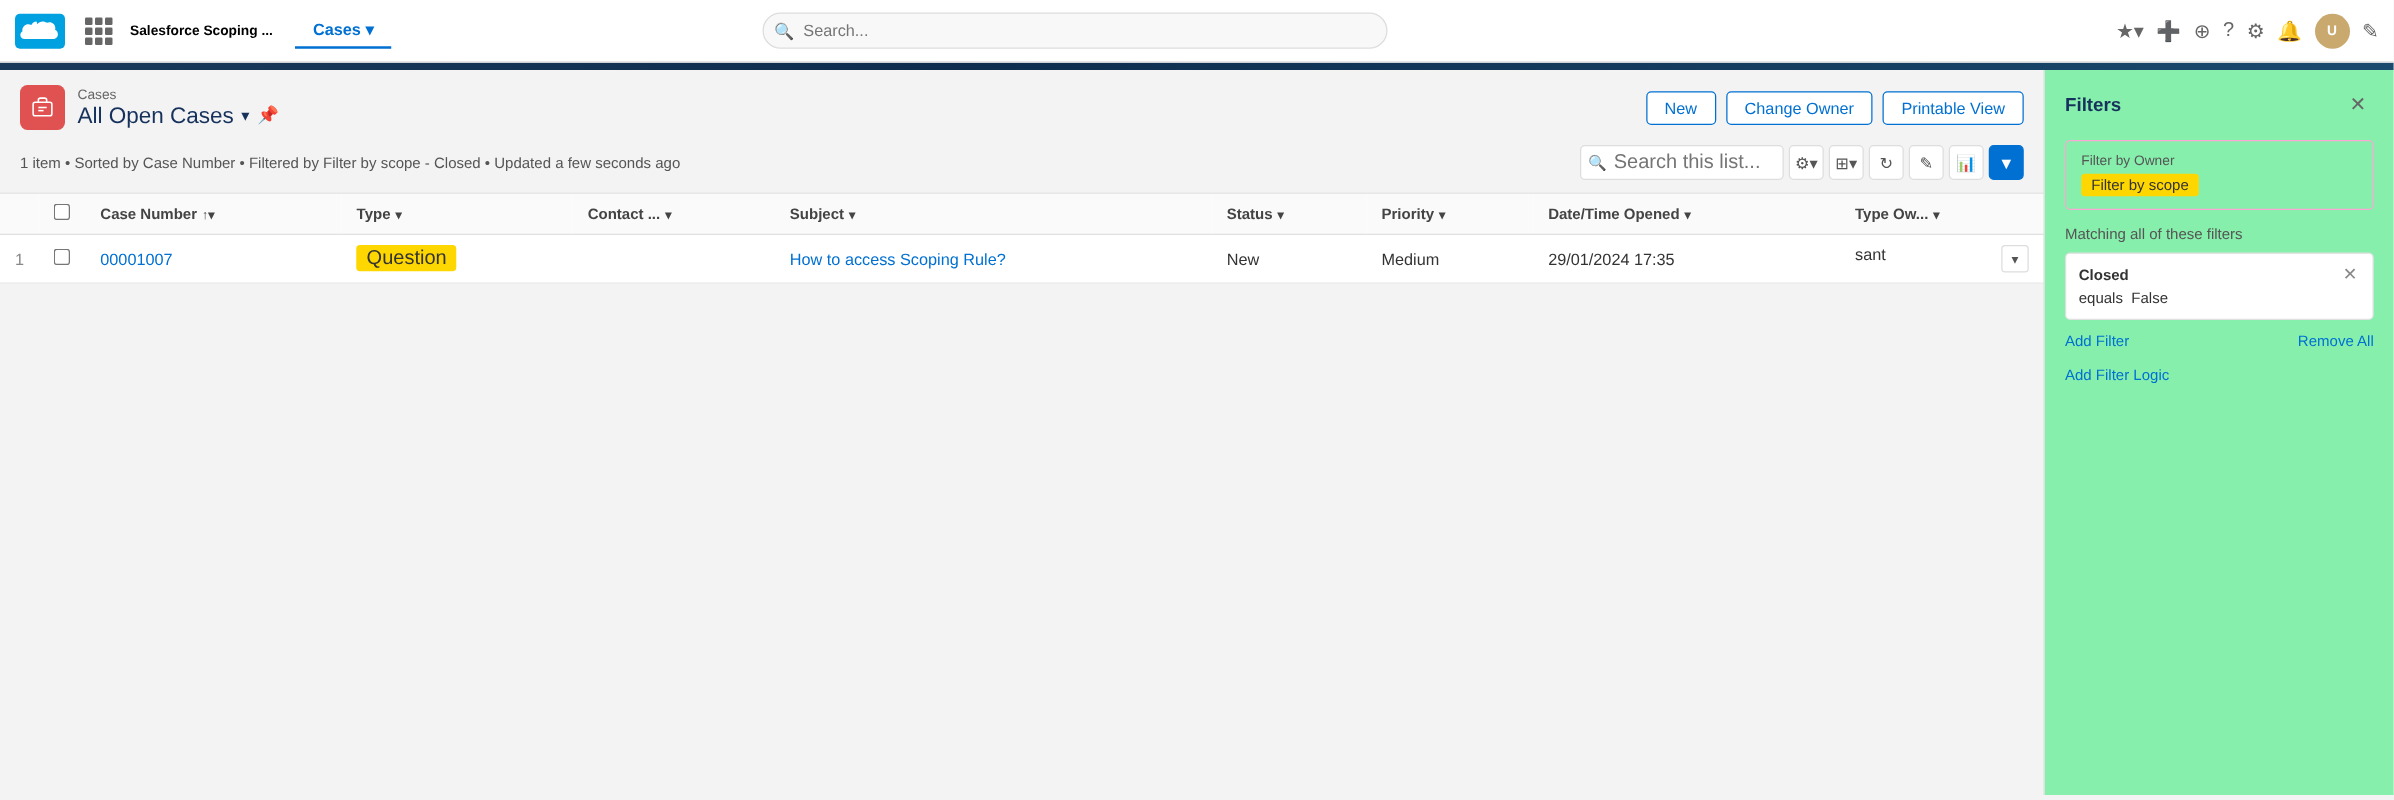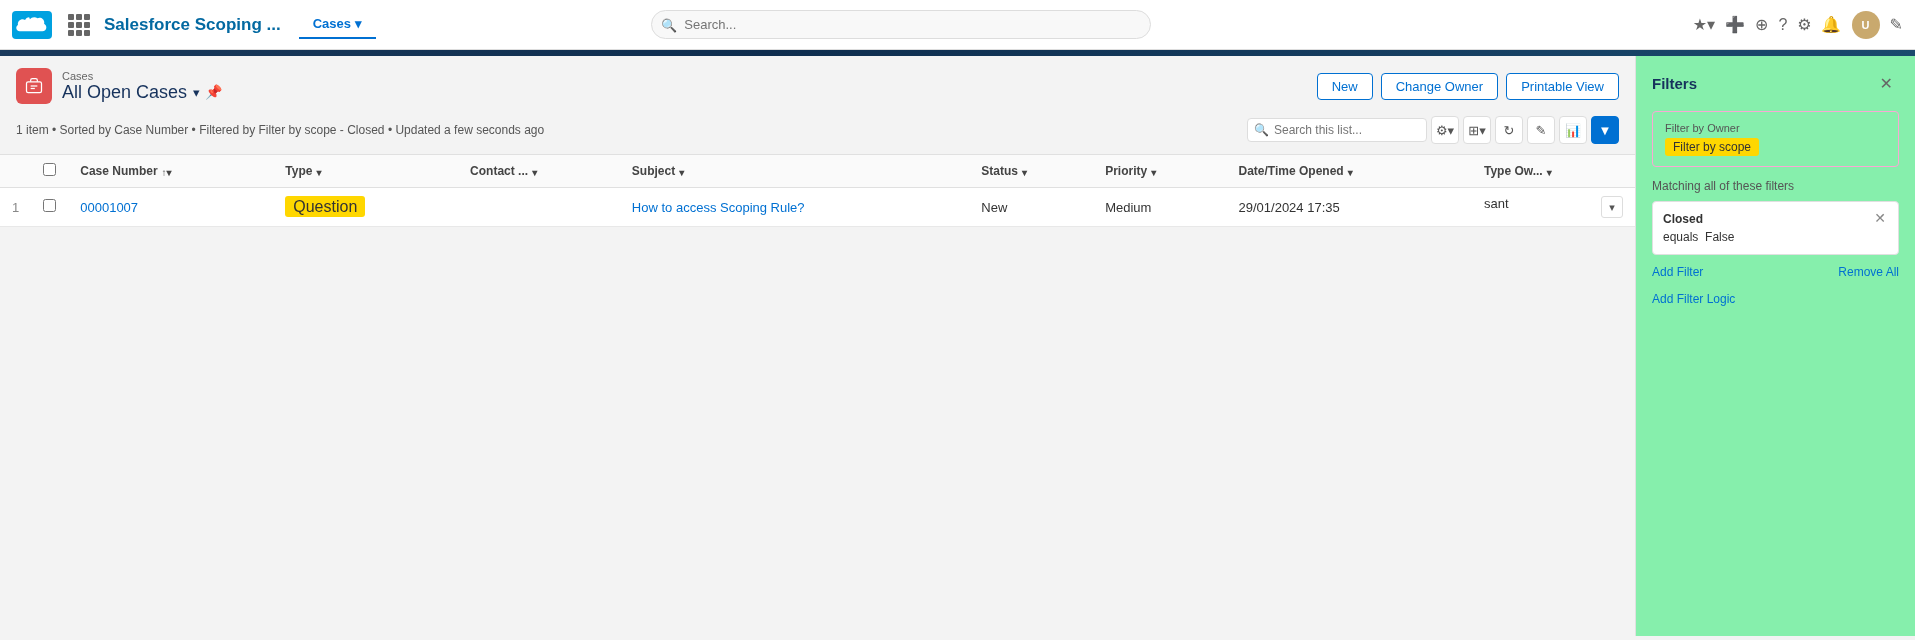--- a/index.html
+++ b/index.html
@@ -30,23 +30,23 @@
       width: 22px;
       height: 22px;
       display: grid;
       grid-template-columns: repeat(3, 6px);
       grid-template-rows: repeat(3, 6px);
       gap: 2px;
       margin-left: 6px;
     }
     .grid-icon span { background: #666; border-radius: 1px; }
     .app-name {
-      font-size: 17px;
+      font-size: 11px;
       font-weight: 600;
-      color: #0369a1;
+      color: #000000;
       margin-left: 4px;
     }
     .tab-pill {
       background: #fff;
       border: none;
       border-bottom: 2px solid #0070d2;
       padding: 6px 14px;
       font-size: 13px;
       color: #0070d2;
       font-weight: 600;
@@ -207,22 +207,22 @@
       align-items: center;
       gap: 4px;
     }
     .list-actions .search-list {
       position: relative;
     }
     .list-actions .search-list input {
       padding: 4px 10px 4px 26px;
       border: 1px solid #ddd;
       border-radius: 4px;
-      font-size: 12px;
-      width: 180px;
+      font-size: 16px;
+      width: 163px;
       background: #fff;
       outline: none;
     }
     .list-actions .search-list .sl-icon {
       position: absolute;
       left: 7px;
       top: 50%;
       transform: translateY(-50%);
       color: #888;
       font-size: 12px;

